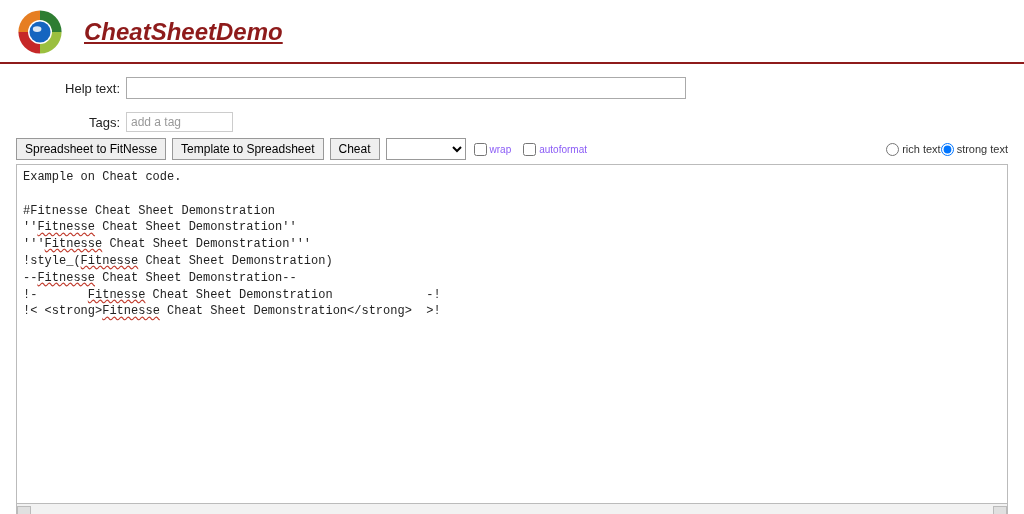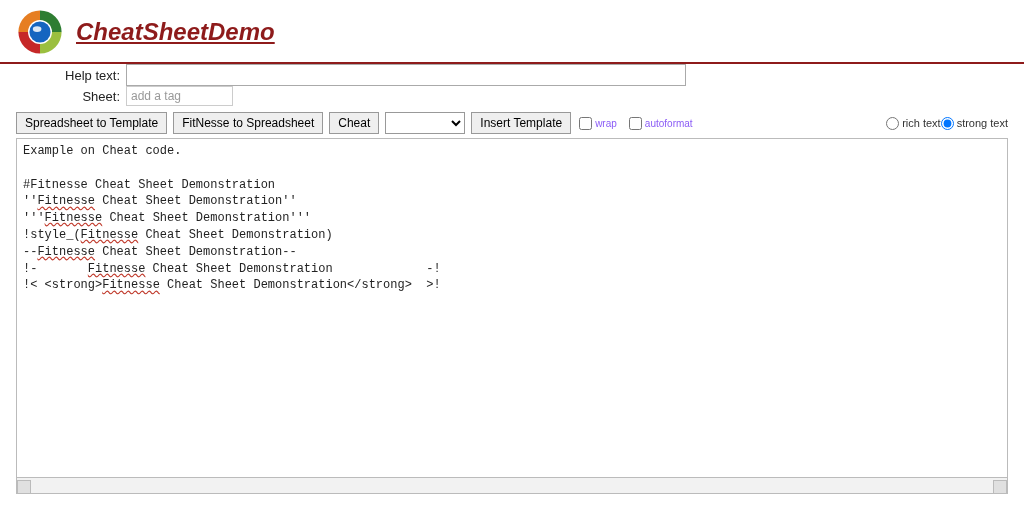--- a/index.html
+++ b/index.html
@@ -18,25 +18,26 @@
     border-bottom: 2px solid #8e1b1b;
   }
   .logo { width: 48px; height: 48px; flex: 0 0 auto; margin-right: 12px; }
   .page-title {
     font-size: 24px;
     font-weight: bold;
     font-style: italic;
     color: #8e1b1b;
     text-decoration: underline;
     cursor: pointer;
+    margin-left: 8px;
   }
   
   .fieldrow {
     display: flex; align-items: center;
-    margin-top: 0; padding: 0 16px;
+    margin-top: 13px; padding: 0 16px;
   }
   .fieldlabel {
     width: 110px; text-align: right;
     padding-right: 6px; font-size: 13px; color: #222;
   }
   .helptext-input {
     height: 22px; width: 560px;
     border: 1px solid #aaa; padding: 2px 4px; font-size: 13px;
   }
   .tags-input {
@@ -129,32 +130,31 @@
     </svg>
     <a class="page-title">CheatSheetDemo</a>
   </div>
 
   <div class="fieldrow">
     <div class="fieldlabel">Help text:</div>
     <input class="helptext-input" type="text" value="" style="">
   </div>
 
   <div class="fieldrow">
-    <div class="fieldlabel">Sheet:</div>
+    <div class="fieldlabel">Tags:</div>
     <input class="tags-input" type="text" placeholder="add a tag" style="">
   </div>
 
   <div class="toolbar">
-    <button class="btn">Spreadsheet to Template</button>
-    <button class="btn">FitNesse to Spreadsheet</button>
+    <button class="btn">Spreadsheet to FitNesse</button>
+    <button class="btn">Template to Spreadsheet</button>
     <button class="btn">Cheat</button>
     <select class="dd">
       <option></option>
     </select>
-    <button class="btn">Insert Template</button>
     <span class="chkwrap">
       <input type="checkbox" id="wrap" style="">
       <label for="wrap">wrap</label>
     </span>
     <span class="chkwrap">
       <input type="checkbox" id="autoformat" style="">
       <label for="autoformat">autoformat</label>
     </span>
     <span class="spacer"></span>
     <span class="radiowrap">

